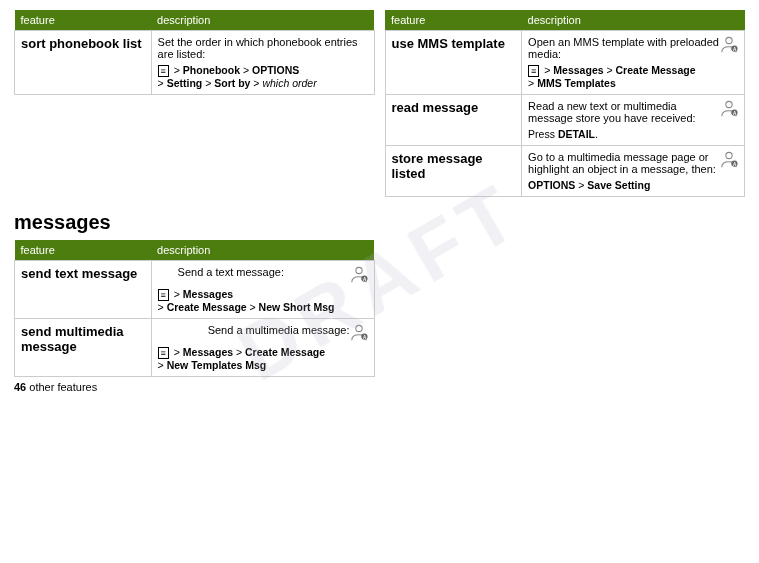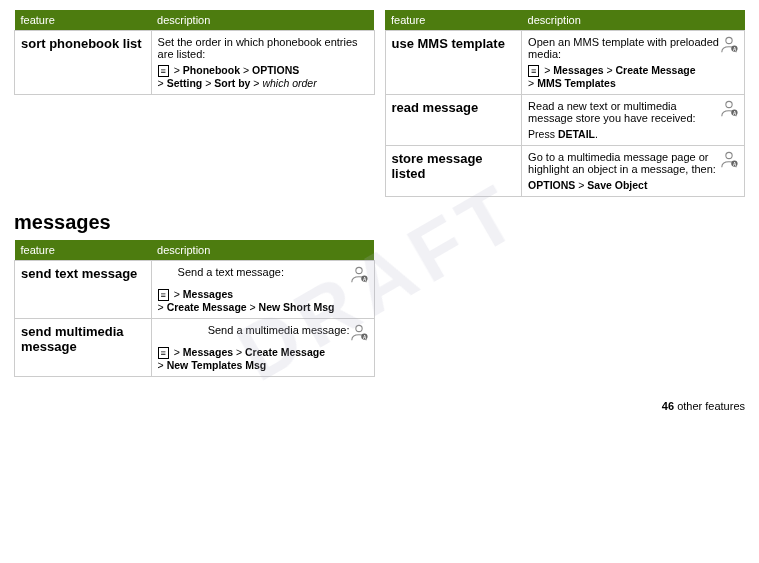--- a/index.html
+++ b/index.html
@@ -111,22 +111,21 @@
       font-weight: bold;
       pointer-events: none;
       z-index: 1000;
       letter-spacing: 8px;
       font-family: Arial, sans-serif;
     }
 
     .page-num {
       font-size: 11px;
       font-weight: bold;
-      margin-top: 23px;
-      text-align: right;
+      margin-top: 4px;
     }
 
     .page-num span {
       font-weight: normal;
     }
   </style>
 </head>
 <body>
 
 <div class="draft-watermark">DRAFT</div>
@@ -215,21 +214,21 @@
               <span class="icon-person">
                 <svg viewBox="0 0 20 20" xmlns="http://www.w3.org/2000/svg">
                   <circle cx="10" cy="5" r="3.5" fill="none" stroke="#888" stroke-width="1.2"></circle>
                   <path d="M2 18 Q2 12 10 12 Q18 12 18 18" fill="none" stroke="#888" stroke-width="1.2"></path>
                   <circle cx="16" cy="14" r="3.5" fill="#666"></circle>
                   <text x="14.5" y="16.5" font-size="5" fill="white" font-weight="bold">A</text>
                 </svg>
               </span>
             </div>
             <div class="menu-path">
-              <strong>OPTIONS</strong> &gt; <strong>Save Object</strong>
+              <strong>OPTIONS</strong> &gt; <strong>Save Setting</strong>
             </div>
           </td>
         </tr>
       </tbody>
     </table>
   </div>
 </div>
 
 <div class="messages-header">messages</div>
 

